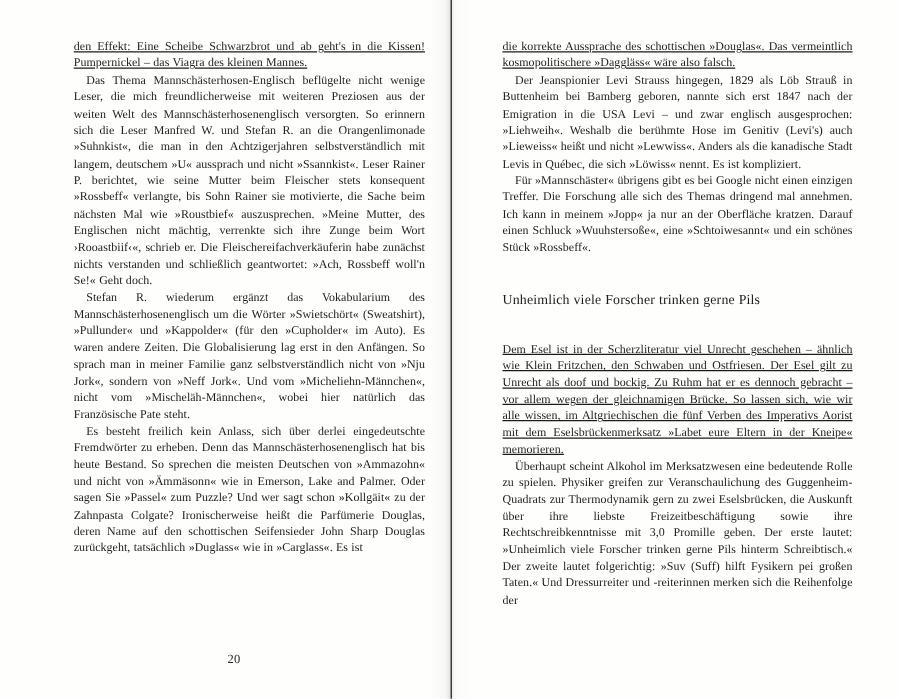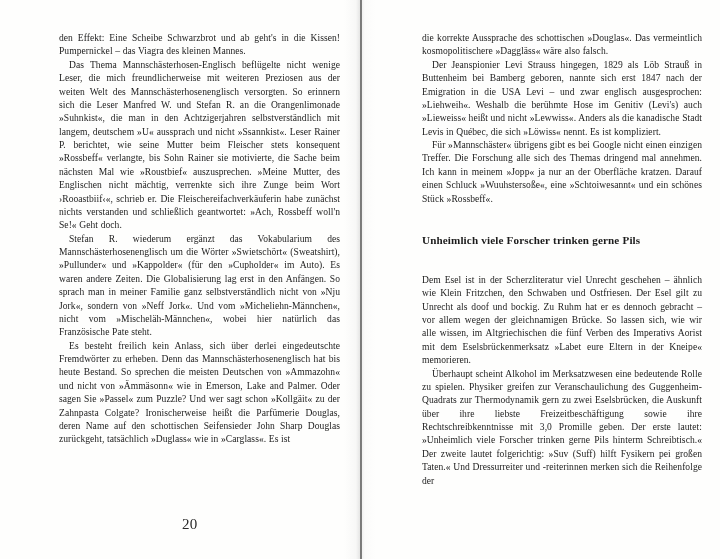--- a/index.html
+++ b/index.html
@@ -48,58 +48,58 @@
     background: linear-gradient(to left, rgba(255,255,255,0) 0%, rgba(200,200,200,0.06) 80%, rgba(160,160,160,0.14) 100%);
   }
 
   .page {
     position: absolute;
     top: 0;
     height: 559px;
     box-sizing: border-box;
   }
   .page-left  { left: 0px;   width: 360px; padding: 31px 20px 0 59px; }
-  .page-right { left: 372px; width: 324px; padding: 31px 30px 0 50px; }
+  .page-right { left: 352px; width: 324px; padding: 31px 30px 0 50px; }
 
   .textblock {
     width: 281px;
     text-align: justify;
     text-align-last: left;
     font-size: 9.55px;
     line-height: 13.38px;
     letter-spacing: 0.005em;
     hyphens: none;
     word-spacing: 0.02em;
   }
   .page-right .textblock { width: 280px; }
 
   .textblock p {
     margin: 0;
     text-indent: 1.05em;
   }
-  .textblock p.noindent { text-indent: 0; }
+  .textblock p.noindent { text-indent: 0; text-decoration: underline; }
 
   .section-heading {
     width: 280px;
     text-align: center;
     font-size: 11.1px;
     line-height: 14px;
     margin: 0;
     padding: 0;
-    font-weight: bold;
+    font-weight: normal;
     letter-spacing: 0.012em;
   }
 
   .spacer-before-heading { height: 28px; }
   .spacer-after-heading  { height: 26px; }
 
   .folio {
     position: absolute;
     bottom: 0;
-    font-size: 15px;
+    font-size: 10px;
     color: #2a2a2a;
     letter-spacing: 0.02em;
   }
   .folio-left  { left: 182px;  bottom: 26px; }
 </style>
 </head>
 <body>
 
 <div class="book-spread">
 

